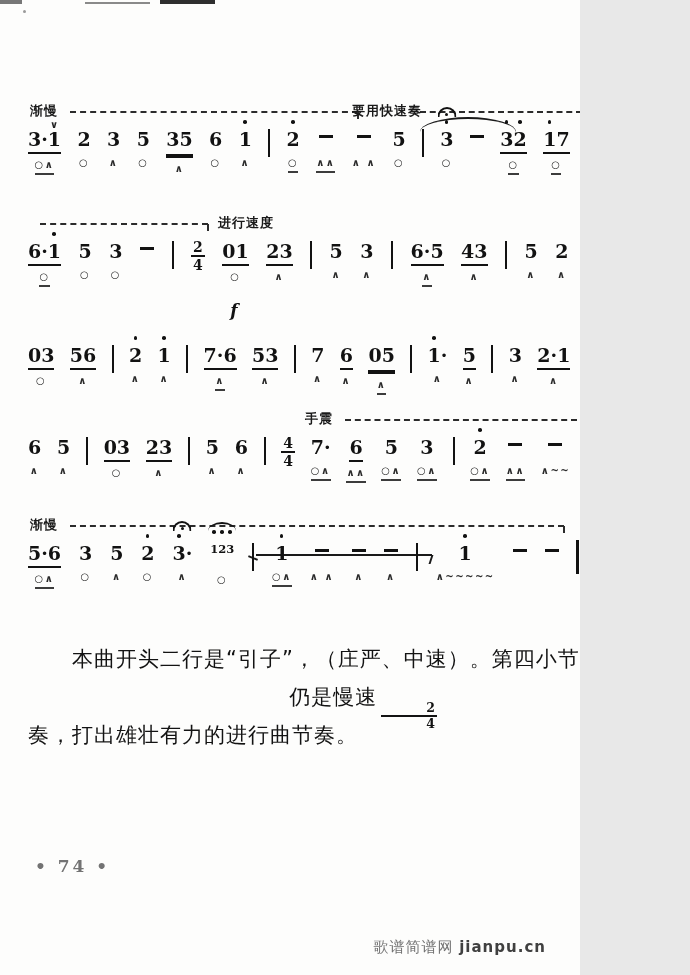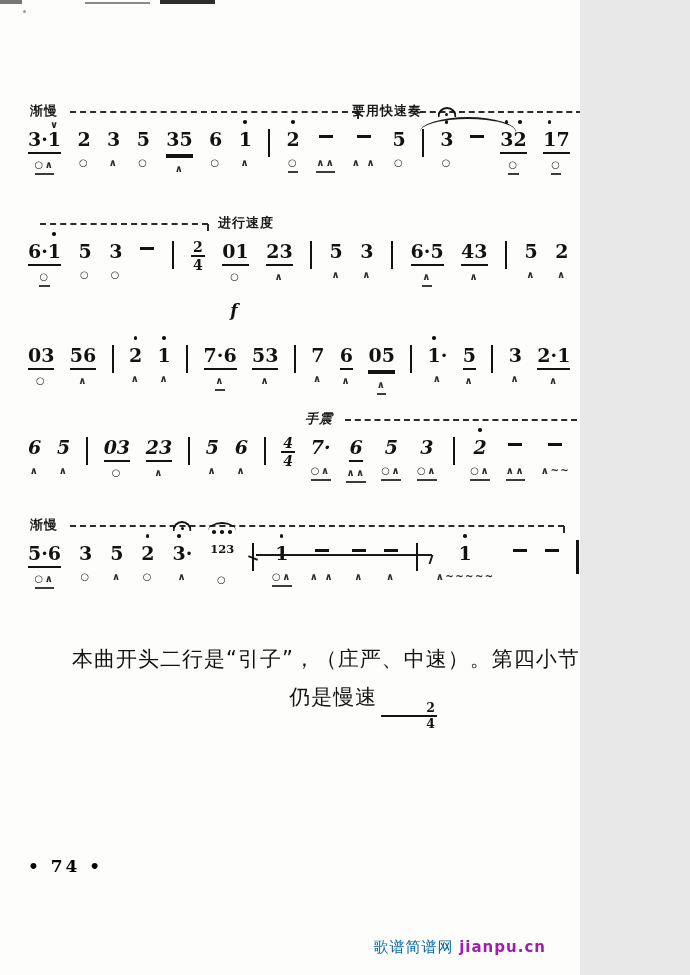--- a/index.html
+++ b/index.html
@@ -62,25 +62,25 @@
   .imus{display:inline-block;position:relative;margin:0 6px;line-height:20px;
         font-family:"DejaVu Serif",serif;font-weight:bold;font-size:17px;}
   .imus .ch{position:relative;display:inline-block;}
   .u3{border-bottom:2px solid #131313;}
   .u3::after{content:"";display:block;height:6px;
         background:linear-gradient(to bottom,transparent 0 1px,#131313 1px 3px,transparent 3px 4px,#131313 4px 6px);}
   .ifrac{display:inline-flex;flex-direction:column;align-items:center;vertical-align:-8px;margin:0 4px;
         font-family:"DejaVu Serif",serif;font-weight:bold;font-size:12.5px;line-height:1.1;}
   .ifrac .fn{border-bottom:2px solid #131313;padding:0 1px;}
 
-  .pagenum{position:absolute;left:28px;top:856px;font-family:"DejaVu Serif",serif;
-           font-weight:bold;font-size:17px;letter-spacing:3px;color:#000000;text-align:center;}
+  .pagenum{position:absolute;left:35px;top:856px;font-family:"DejaVu Serif",serif;
+           font-weight:bold;font-size:17px;letter-spacing:3px;color:#737373;text-align:center;}
   .wm{position:absolute;right:34px;top:938px;font-size:15px;letter-spacing:1px;}
-  .wm .wname{color:#0369a1;}
-  .wm .wurl{color:#a21caf;font-weight:bold;}
+  .wm .wname{color:#737373;}
+  .wm .wurl{color:#404040;font-weight:bold;}
 </style>
 </head>
 <body>
 
 <div class="page">
 
   <div class="art" style="left:0;top:0;width:22px;height:4px;background:#777;"></div>
   <div class="art" style="left:85px;top:2px;width:65px;height:2px;background:#8a8a8a;"></div>
   <div class="art" style="left:160px;top:0;width:55px;height:4px;background:#2e2e2e;"></div>
   <div class="speck" style="left:23px;top:10px;"></div>
@@ -281,21 +281,21 @@
             <div class="nwrap"><span class="ch">3</span></div>
             <div class="mark">∧</div>
           </div>
           <div class="col">
             <div class="nwrap u1"><span class="ch">2</span><span class="ch">·</span><span class="ch">1</span></div>
             <div class="mark">∧</div>
           </div>
           <div class="bar"></div>
         </div>
       </div>
-      <div class="system" style="top: 412px; font-style: italic;">
+      <div class="system" style="top: 412px;">
         <div class="ldash" style="left: 317px; width: 232px;"></div>
         <div class="tlabel" style="left: 277px;">手震</div>
         <div class="cols">
           <div class="col">
             <div class="nwrap"><span class="ch">6</span></div>
             <div class="mark">∧</div>
           </div>
           <div class="col">
             <div class="nwrap"><span class="ch">5</span></div>
             <div class="mark">∧</div>
@@ -419,20 +419,21 @@
         </div>
       </div>
     </div>
 
   <div id="textblock" class="textblock">
       <div class="pline indent"><span>本曲开头二行是“引子”，（庄严、中速）。第四小节</span><span class="imus u3"><span class="ch">6</span><span class="ch">7</span></span></div>
       <div class="pline indent"><span>仍是慢速</span><span class="ifrac">
           <span class="fn">2</span>
           <span class="fd">4</span>
         </span></div>
+      <div class="pline"><span>奏，打出雄壮有力的进行曲节奏。</span></div>
     </div>
 
   <div class="pagenum">• 74 •</div>
 
   <div class="wm">
     <span class="wname">歌谱简谱网</span>
     <span class="wurl">jianpu.cn</span>
   </div>
 
 </div>

